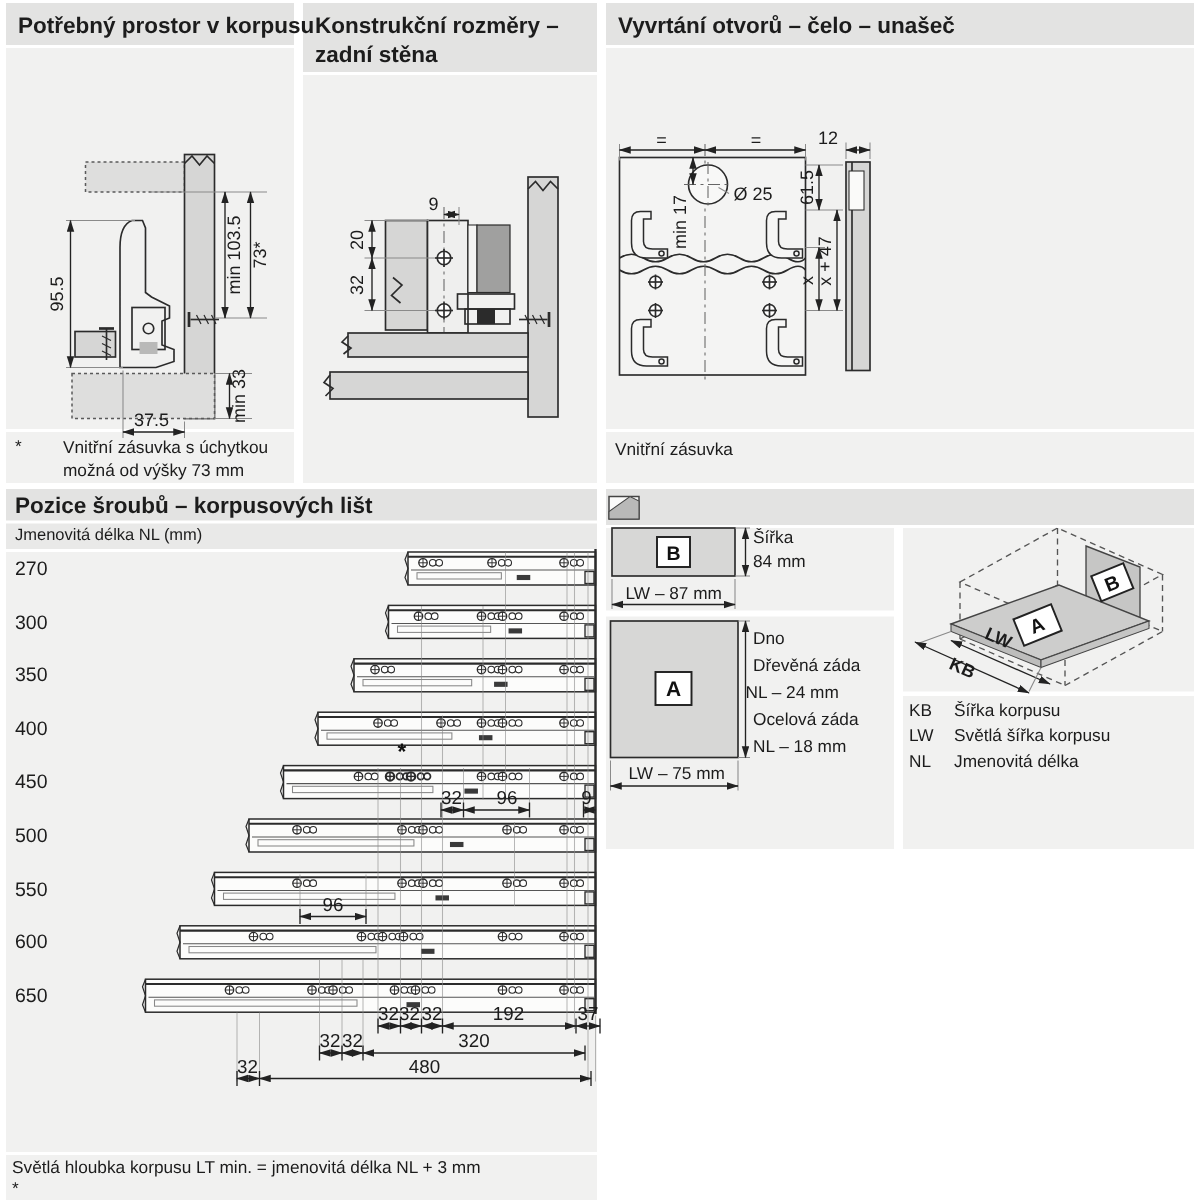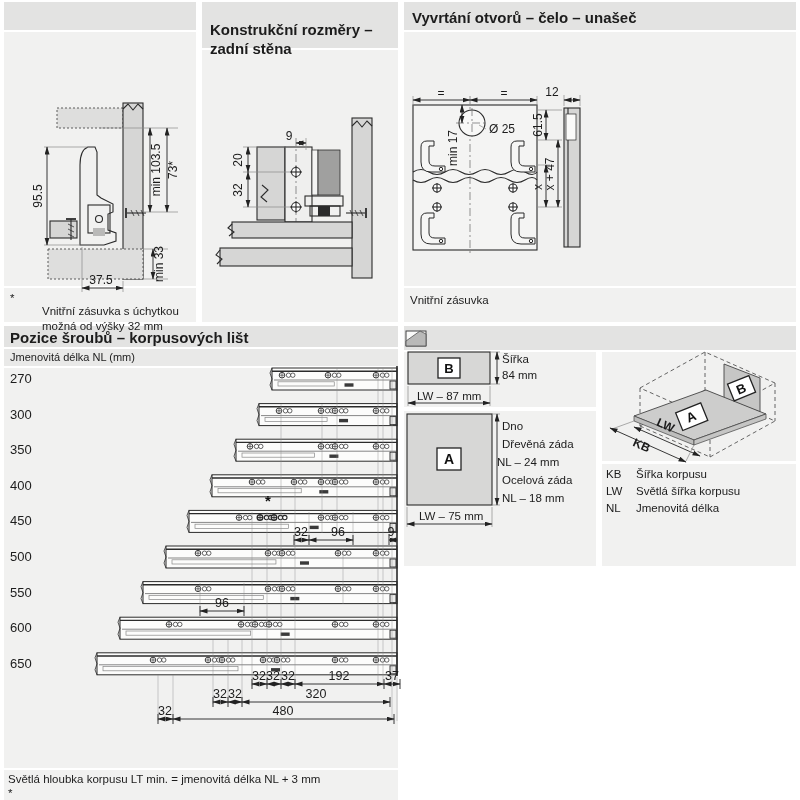--- a/index.html
+++ b/index.html
@@ -3,21 +3,21 @@
 <meta charset="utf-8">
 <style>
   html,body{margin:0;padding:0;background:#ffffff;}
   .page{position:relative;width:800px;height:800px;background:#ffffff;overflow:hidden;
         font-family:"Liberation Sans",sans-serif;color:#1c1c1c;}
   .band{position:absolute;background:#e3e3e2;}
   .sub{position:absolute;background:#e9e9e8;}
   .content{position:absolute;background:#f1f1f0;}
   .t{position:absolute;white-space:nowrap;color:#1c1c1c;}
   .title{font-size:15px;font-weight:bold;line-height:1.25;}
-  .wrap{white-space:normal;margin-top:12px;}
+  .wrap{white-space:normal;}
   .small{font-size:11.5px;line-height:1.3;}
   .rowlab{font-size:13px;}
   svg.art{position:absolute;left:0;top:0;pointer-events:none;}
   .ln{stroke:#2b2b2b;stroke-width:1.1;fill:none;}
   .board{fill:#d6d6d5;stroke:#2b2b2b;stroke-width:1.1;}
   .boardd{fill:#dededd;stroke:#5a5a5a;stroke-width:1;stroke-dasharray:2 2;}
   .plate{fill:#efefee;stroke:#2b2b2b;stroke-width:1.1;}
   .dim{stroke:#222;stroke-width:0.9;marker-start:url(#ah);marker-end:url(#ah);}
   .tick{stroke:#222;stroke-width:0.9;}
   .ext{stroke:#8a8a8a;stroke-width:0.7;}
@@ -48,27 +48,28 @@
   <div class="sub" style="left:4px;top:349px;width:394px;height:17px;"></div>
   <div class="content" style="left:4px;top:368px;width:394px;height:400px;"></div>
   <div class="content" style="left:4px;top:770px;width:394px;height:30px;"></div>
 
   <div class="band" style="left:404px;top:326px;width:392px;height:24px;"></div>
   <div class="content" style="left:404px;top:352px;width:192px;height:214px;"></div>
   <div class="content" style="left:602px;top:352px;width:194px;height:214px;"></div>
   <div style="position:absolute;left:404px;top:407px;width:192px;height:4px;background:#fff;"></div>
   <div style="position:absolute;left:602px;top:461px;width:194px;height:3px;background:#fff;"></div>
 
+  <div class="t title" style="left:12px;top:9px;">Potřebný prostor v korpusu</div>
   <div class="t title wrap" style="left:210px;top:9px;width:178px;white-space:normal;">Konstrukční rozměry – zadní stěna</div>
   <div class="t title" style="left:412px;top:9px;">Vyvrtání otvorů – čelo – unašeč</div>
   <div class="t title" style="left:10px;top:329px;">Pozice šroubů – korpusových lišt</div>
   <div class="t" style="left:10px;top:351px;font-size:11px;">Jmenovitá délka NL (mm)</div>
 
   <div class="t small" style="left:10px;top:291px;">*</div>
-  <div class="t small wrap" style="left:42px;top:292px;width:150px;white-space:normal;">Vnitřní zásuvka s úchytkou možná od výšky 32 mm</div>
+  <div class="t small wrap" style="left:42px;top:292px;width:150px;white-space:normal;">Vnitřní zásuvka s úchytkou možná od výšky 73 mm</div>
 
   <div class="t small" style="left:410px;top:293px;">Vnitřní zásuvka</div>
 
   <div class="t rowlab" style="left:10px;top:371px;">270</div>
   <div class="t rowlab" style="left:10px;top:407px;">300</div>
   <div class="t rowlab" style="left:10px;top:442px;">350</div>
   <div class="t rowlab" style="left:10px;top:478px;">400</div>
   <div class="t rowlab" style="left:10px;top:513px;">450</div>
   <div class="t rowlab" style="left:10px;top:549px;">500</div>
   <div class="t rowlab" style="left:10px;top:585px;">550</div>

